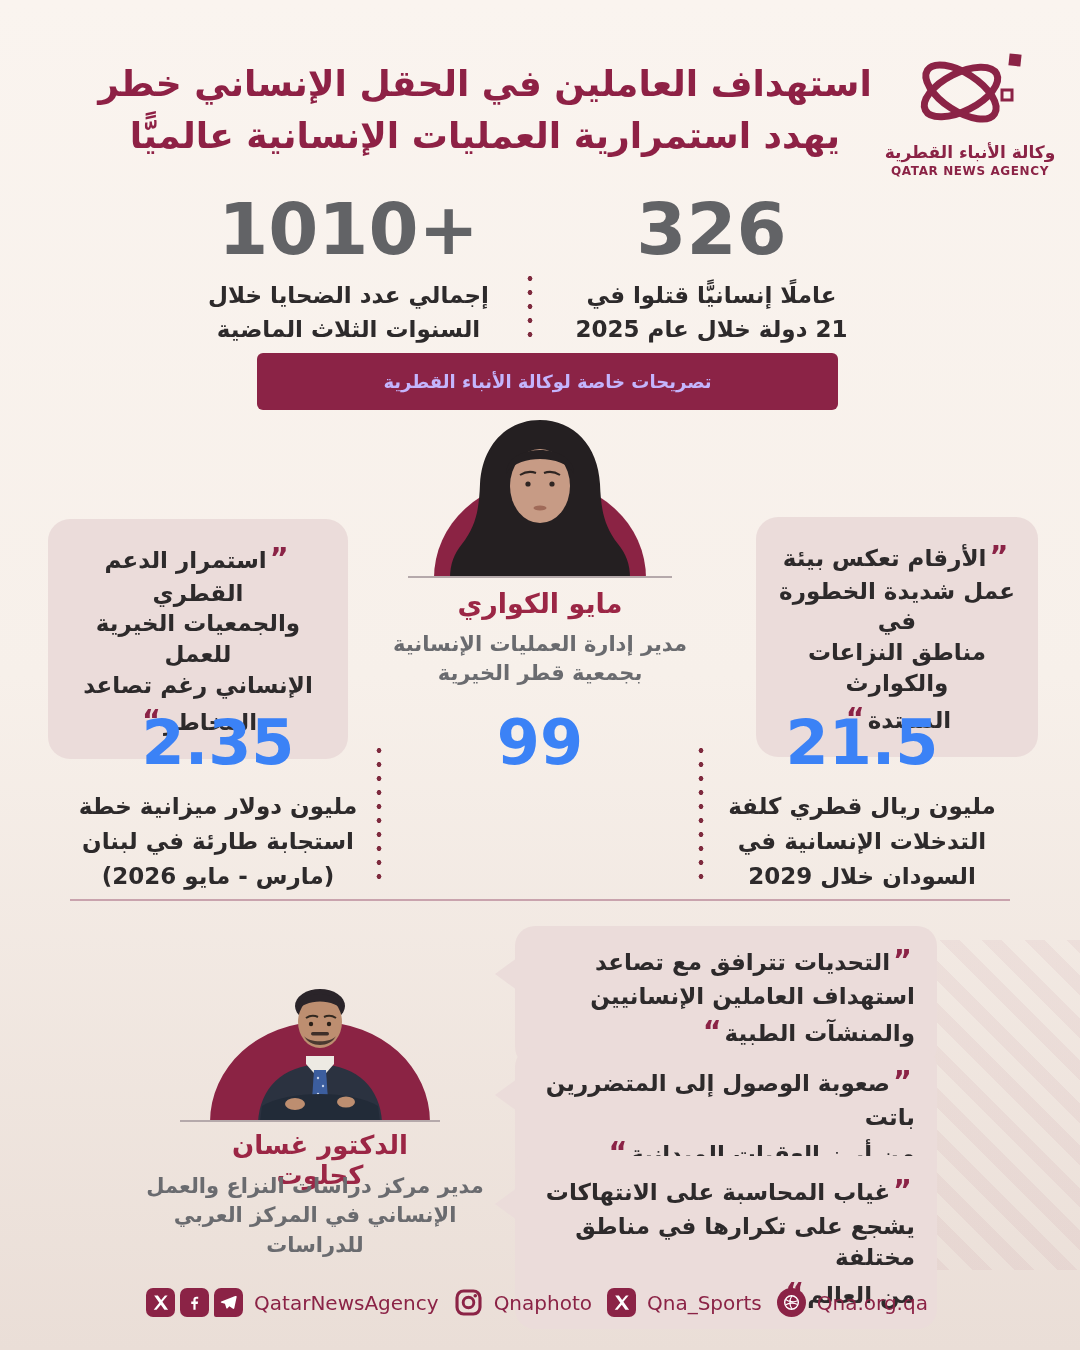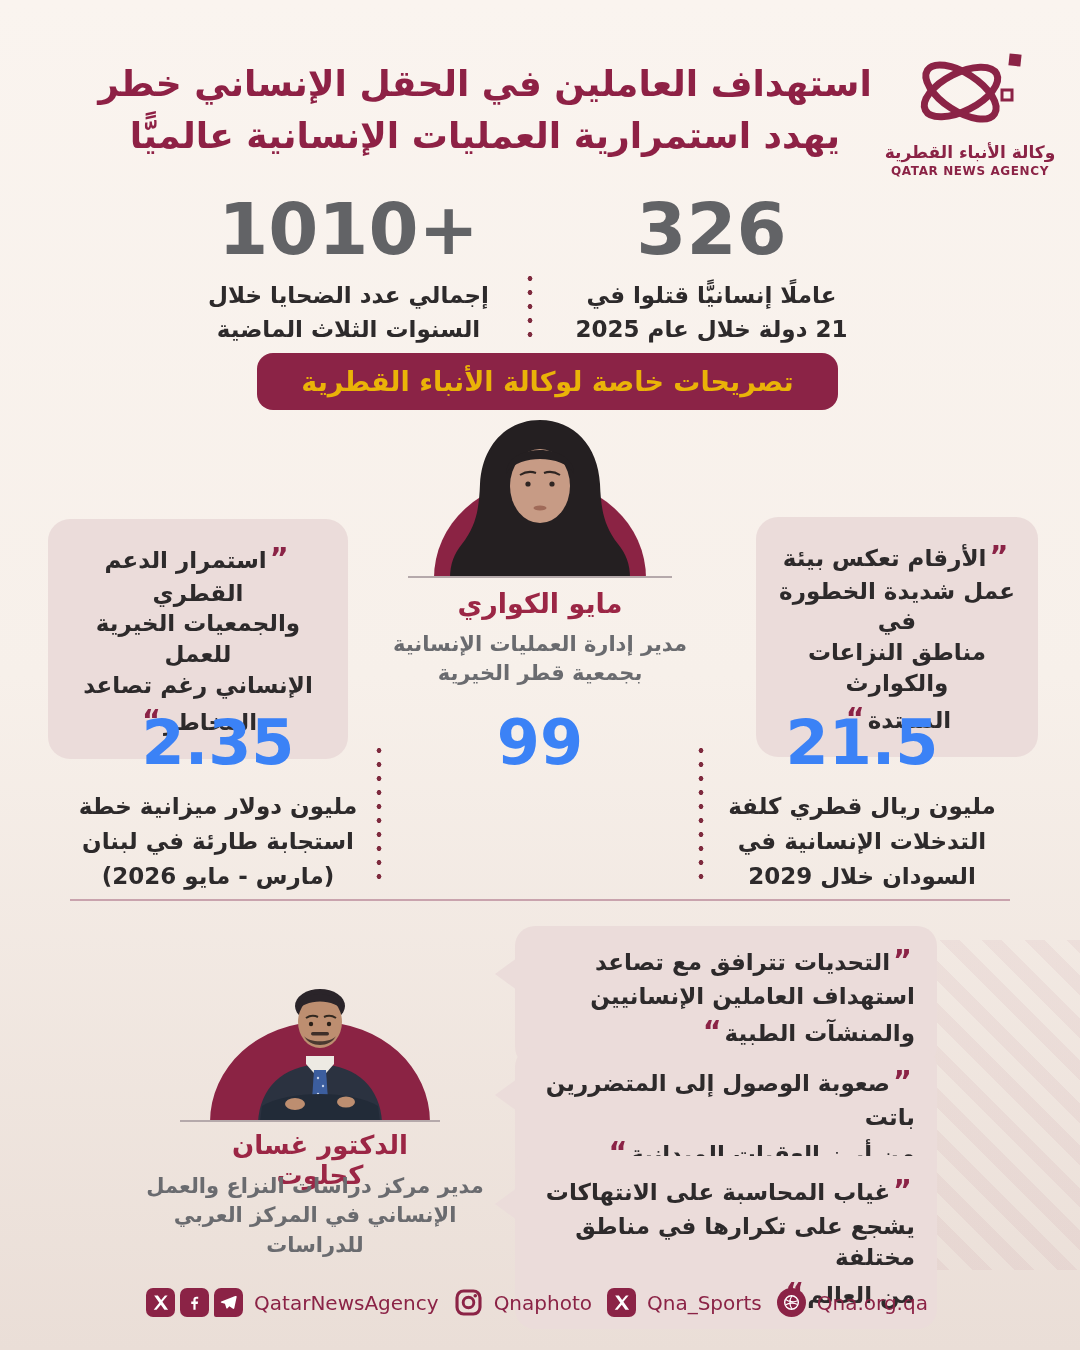--- a/index.html
+++ b/index.html
@@ -27,22 +27,22 @@
   .top-stats{position:absolute;top:192px;left:170px;width:720px;display:flex;direction:rtl;align-items:flex-start;}
   .top-stats .stat{flex:1;text-align:center;}
   .num-gray{color:#626366;font-size:72px;font-weight:bold;line-height:1.05;}
   .stat-label{margin-top:10px;color:#2D2A2B;font-size:23px;font-weight:bold;line-height:1.5;direction:rtl;}
   .vdots{width:6px;background-image:radial-gradient(circle 2.2px at 3px 4.5px,#7E2A3E 2.2px,transparent 2.7px);
     background-size:6px 14px;background-repeat:repeat-y;}
   .vdots-top{height:72px;margin-top:82px;}
   .vdots-mid{height:136px;margin-top:36px;}
 
   .banner{position:absolute;top:353px;left:257px;width:581px;height:57px;background:#8B2346;
-    border-radius:16px;display:flex;align-items:center;justify-content:center;
-    color:#eab308;font-size:27px;font-weight:bold;direction:rtl;}
+    border-radius:6px;display:flex;align-items:center;justify-content:center;
+    color:#c4b5fd;font-size:18px;font-weight:bold;direction:rtl;}
 
   
   .avatar{position:absolute;}
   .base-line{position:absolute;height:2px;background:#B5A9AB;}
   .sp-name{position:absolute;text-align:center;color:#9B2645;font-size:27px;font-weight:bold;direction:rtl;}
   .sp-role{position:absolute;text-align:center;color:#6A6B6F;font-size:21px;font-weight:bold;line-height:1.4;direction:rtl;}
 
   .qbox{position:absolute;background:#EBDCDA;border-radius:22px;padding:20px 18px;box-sizing:border-box;
     direction:rtl;text-align:center;color:#2D2A2B;font-size:23px;font-weight:bold;line-height:1.34;}
   .qmark{color:#8B2346;font-weight:bold;font-size:1.25em;margin:0 3px;}

